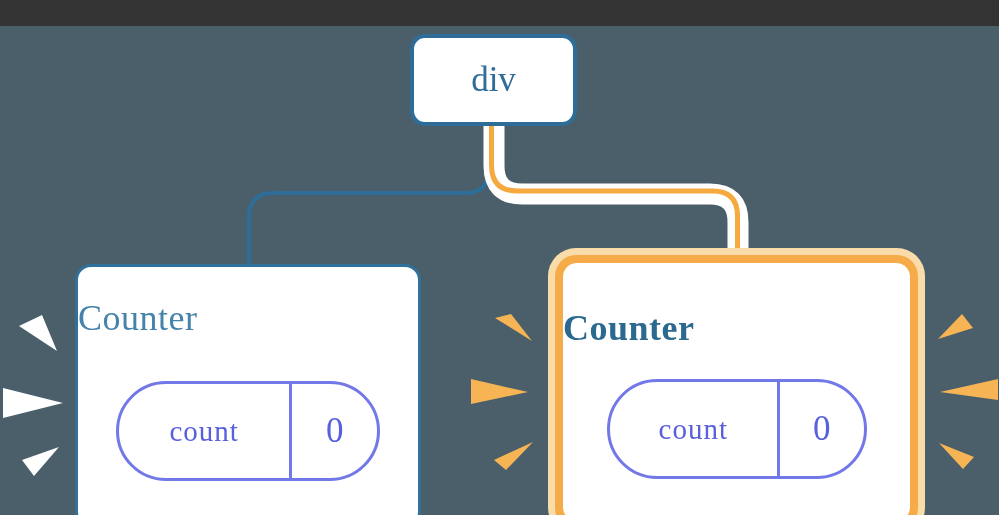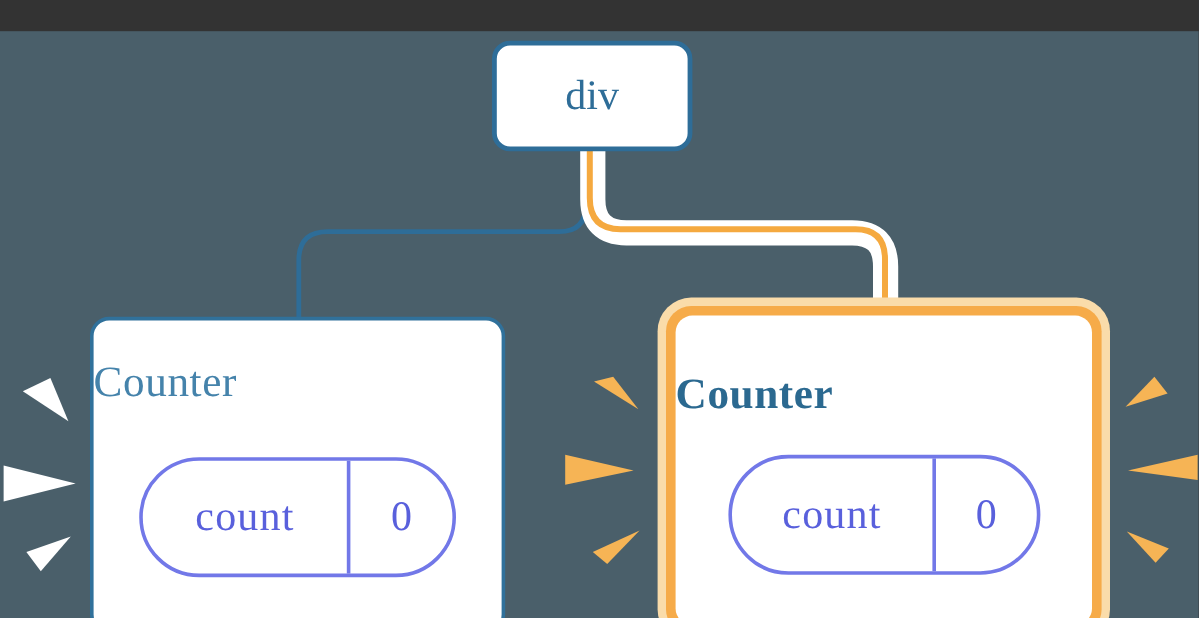--- a/index.html
+++ b/index.html
@@ -26,21 +26,21 @@
   }
   .card-title { text-align:left; font-size:36px; letter-spacing:0.5px; }
   .card-left .card-title { margin-top:30px; color:var(--title-blue); font-weight:400; }
 
   .pill {
     width:264px; height:100px; box-sizing:border-box; margin:42px auto 0;
     border:3px solid var(--purple); border-radius:52px; display:flex;
   }
   .pill-name {
     flex:0 0 66%; display:flex; align-items:center; justify-content:center;
-    font-size:35px; letter-spacing:1px; color:var(--purple-text);
+    font-size:29px; letter-spacing:1px; color:var(--purple-text);
     border-right:3px solid var(--purple);
   }
   .pill-value {
     flex:1; display:flex; align-items:center; justify-content:center;
     font-size:35px; color:var(--purple-text);
   }
 
   .card-right-outer {
     position:absolute; left:548px; top:222px; width:377px; height:288px;
     box-sizing:border-box; background:var(--orange-glow);

